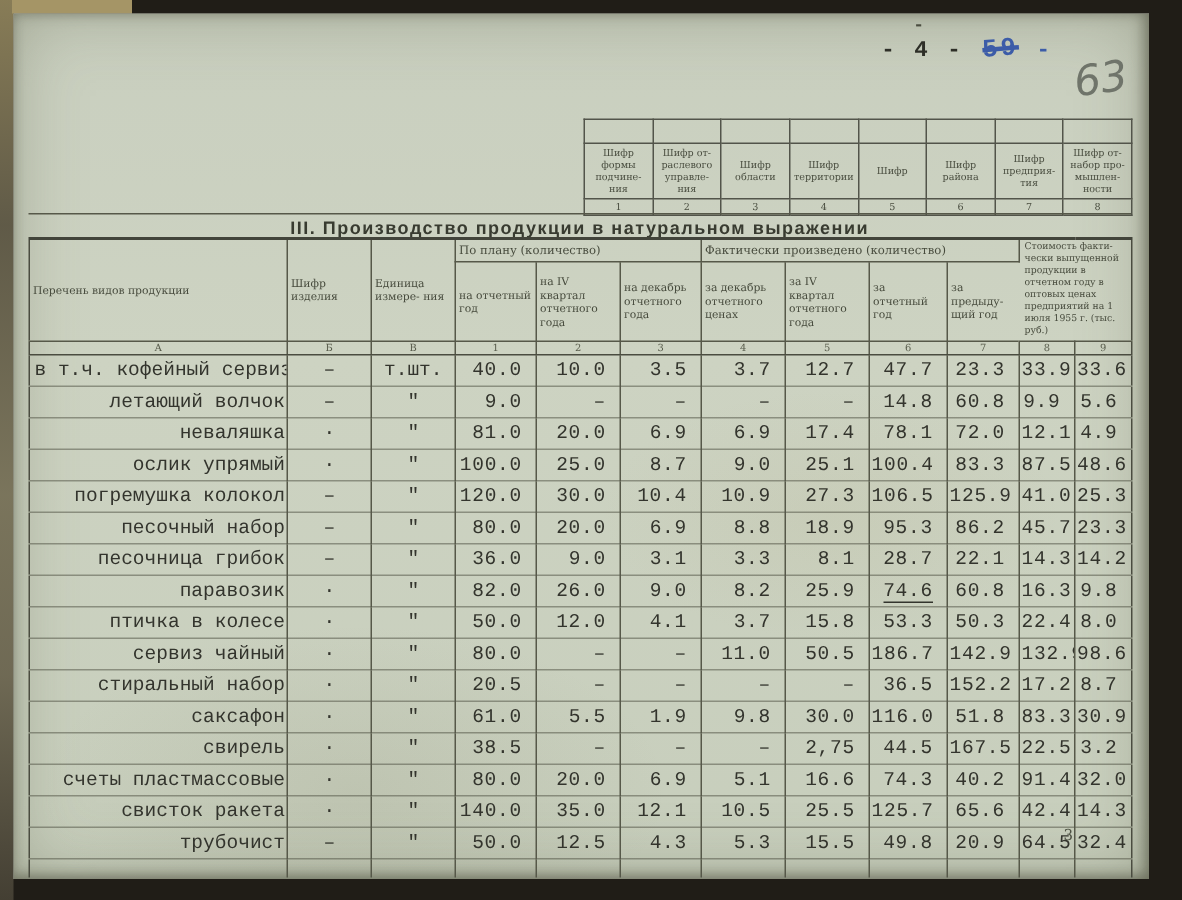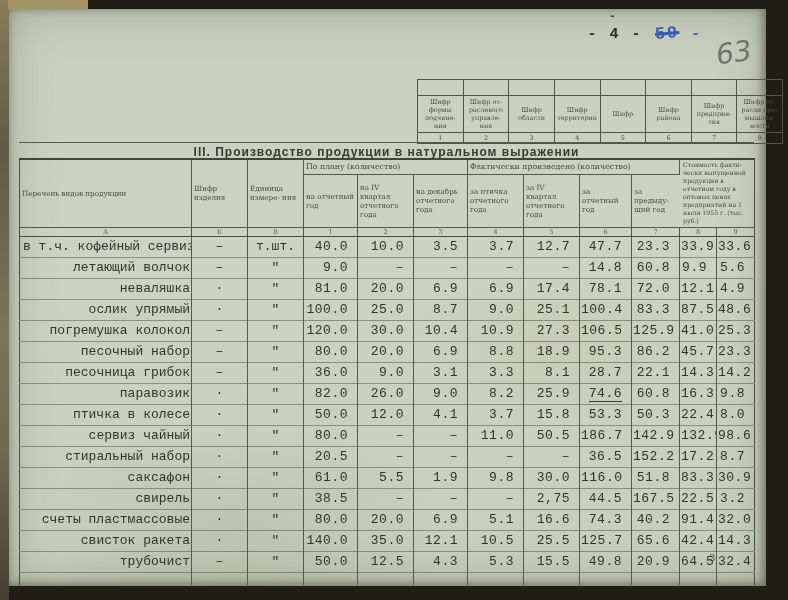--- a/index.html
+++ b/index.html
@@ -47,21 +47,21 @@
   }
 
   
   .name-block { position:absolute; left:12px; top:74px; width:384px; height:44px; }
   .name-label { position:absolute; left:6px; top:17px; font:8px "DejaVu Serif", serif; color:#4a4e40; letter-spacing:.3px; }
   .name-value { position:absolute; left:160px; top:5px; font:700 13.5px "Liberation Mono", monospace; color:#30312b; letter-spacing:1px; white-space:nowrap; }
   .name-line1 { position:absolute; left:106px; right:0; top:25px; border-bottom:1.5px solid #494b3e; }
   .name-line2 { position:absolute; left:0; right:0; top:40px; border-bottom:1px solid rgba(73,75,62,.45); }
 
   
-  table.cipher { position:absolute; left:408px; top:70px; width:366px; border-collapse:collapse; table-layout:fixed; }
+  table.cipher { position:absolute; left:380px; top:70px; width:366px; border-collapse:collapse; table-layout:fixed; }
   table.cipher td {
     border:1px solid #52544a; font:6.4px/1.25 "DejaVu Serif", serif; color:#4a4e40;
     text-align:center; vertical-align:middle; padding:1px; overflow:hidden;
   }
   .c-empty { height:16px; }
   .c-label { height:37px; }
   .c-num { height:10px; font-size:6.6px; }
 
   
   .section-title {
@@ -137,21 +137,21 @@
           <td class="c-empty"></td>
         </tr>
       <tr>
           <td class="c-label">Шифр формы подчине- ния</td>
           <td class="c-label">Шифр от- раслевого управле- ния</td>
           <td class="c-label">Шифр области</td>
           <td class="c-label">Шифр территории</td>
           <td class="c-label">Шифр</td>
           <td class="c-label">Шифр района</td>
           <td class="c-label">Шифр предприя- тия</td>
-          <td class="c-label">Шифр от- расли про- мышлен- ности</td>
+          <td class="c-label">Шифр от- набор про- мышлен- ности</td>
         </tr>
       <tr>
           <td class="c-num">1</td>
           <td class="c-num">2</td>
           <td class="c-num">3</td>
           <td class="c-num">4</td>
           <td class="c-num">5</td>
           <td class="c-num">6</td>
           <td class="c-num">7</td>
           <td class="c-num">8</td>
@@ -182,21 +182,21 @@
         <td class="h" rowspan="2">Шифр изделия</td>
         <td class="h" rowspan="2">Единица измере- ния</td>
         <td class="h group" colspan="3">По плану (количество)</td>
         <td class="h group" colspan="4">Фактически произведено (количество)</td>
         <td class="h cost" colspan="2" rowspan="2">Стоимость факти- чески выпущенной продукции в отчетном году в оптовых ценах предприятий на 1 июля 1955 г. (тыс. руб.)</td>
       </tr>
       <tr class="sub-row">
           <td class="h">на отчетный год</td>
           <td class="h">на IV квартал отчетного года</td>
           <td class="h">на декабрь отчетного года</td>
-          <td class="h">за птичка отчетного года</td>
+          <td class="h">за декабрь отчетного ценах</td>
           <td class="h">за IV квартал отчетного года</td>
           <td class="h">за отчетный год</td>
           <td class="h">за предыду- щий год</td>
         </tr>
       <tr class="desig-row">
           <td class="">А</td>
           <td class="">Б</td>
           <td class="">В</td>
           <td class="">1</td>
           <td class="">2</td>

